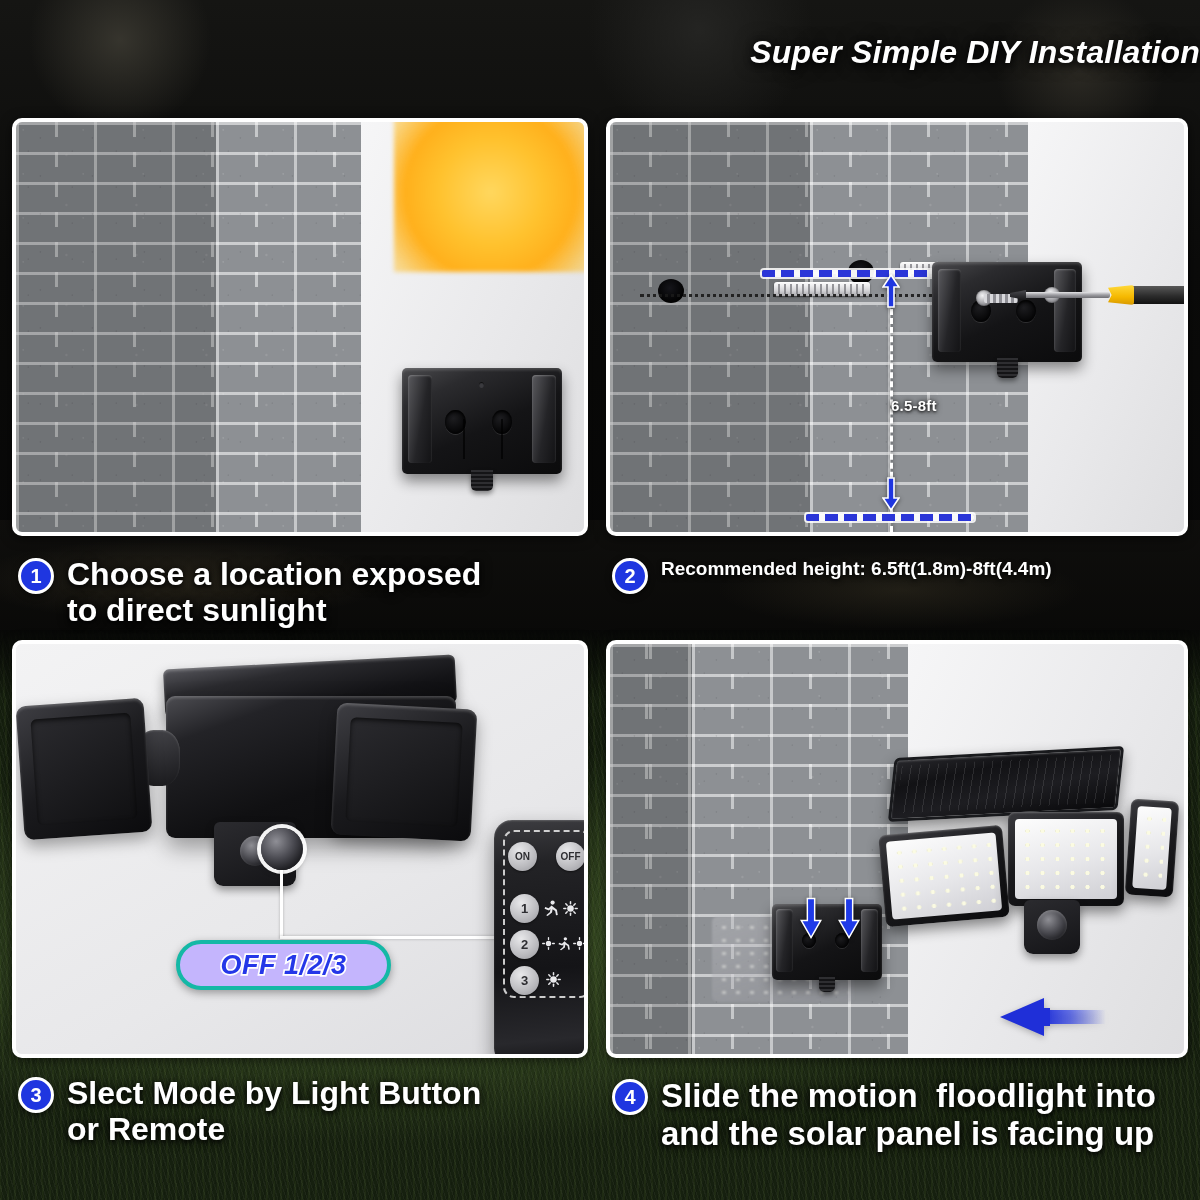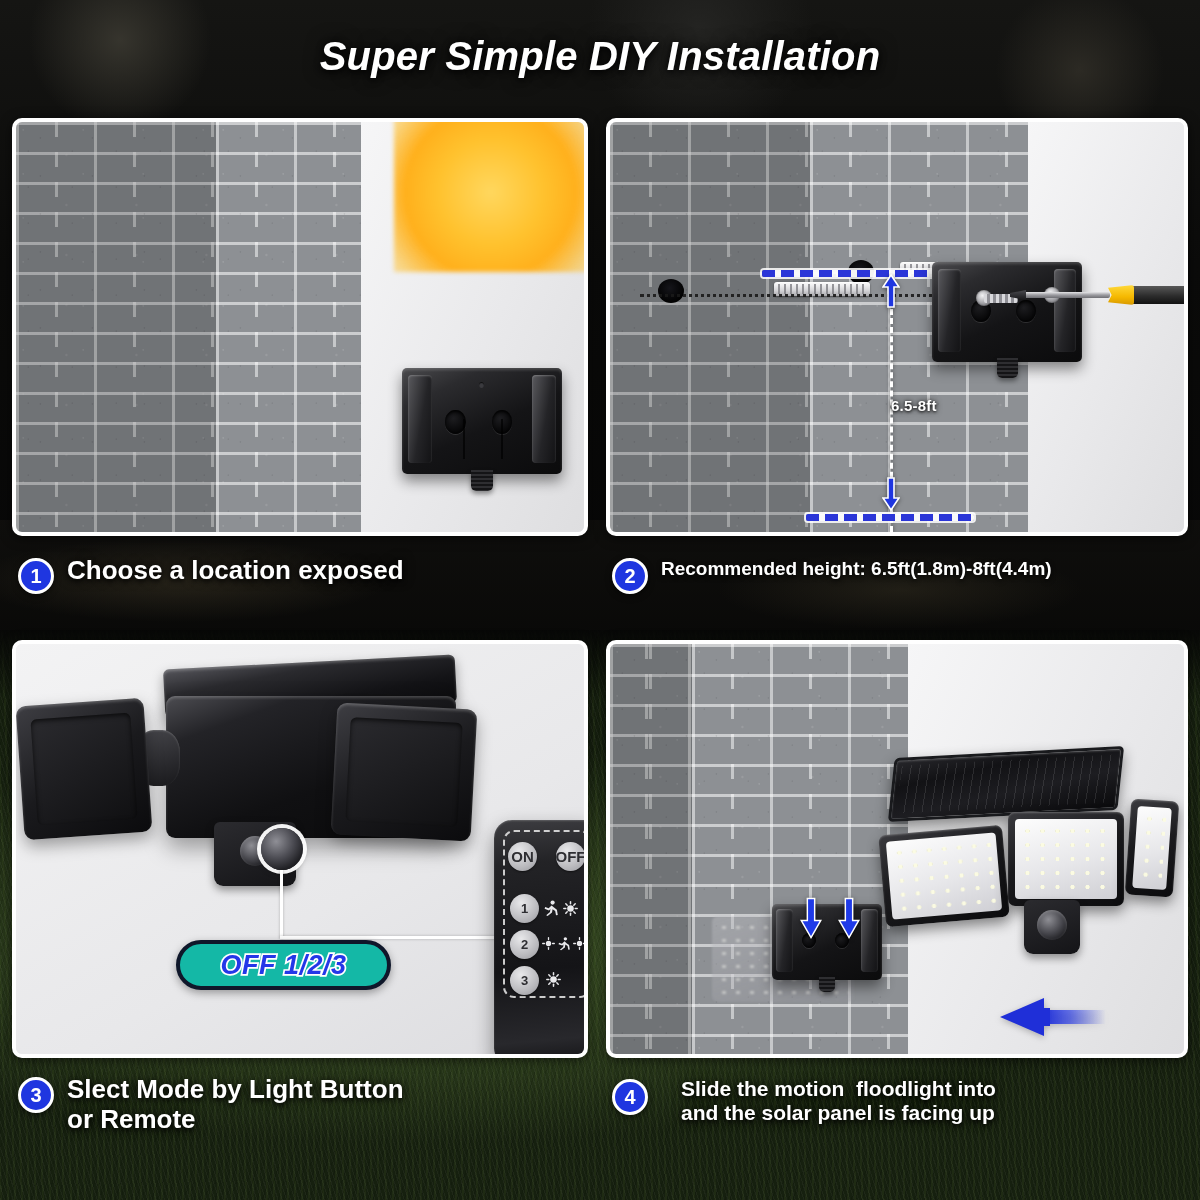--- a/index.html
+++ b/index.html
@@ -55,22 +55,22 @@
     opacity:.9;
   }
   .bg-grass::after{
     content:""; position:absolute; left:0; top:0; width:1200px; height:70px;
     background:linear-gradient(180deg, rgba(6,6,6,.95), rgba(6,6,6,0));
   }
 
   
   .title {
     position: absolute; left: 0; top: 34px; width: 1200px;
-    text-align: center;
-    font-size: 40px; font-weight: 700; font-style: italic;
+    text-align: right;
+    font-size: 32px; font-weight: 700; font-style: italic;
     color: #ffffff; letter-spacing: .2px;
     text-shadow: 0 2px 7px rgba(0,0,0,.95), 0 0 18px rgba(0,0,0,.8);
     z-index: 6;
   }
 
   
   .panel {
     position: absolute;
     border: 4px solid #ffffff;
     border-radius: 10px;
@@ -333,22 +333,22 @@
     box-shadow: 0 0 0 4px rgba(255,255,255,.95), 0 2px 6px rgba(0,0,0,.5);
   }
   .leader {
     position:absolute; background:#ffffff;
     box-shadow: 0 0 3px rgba(0,0,0,.25);
   }
 
   
   .off-badge {
     position:absolute;
-    background: #14b8a6;
-    border: 4px solid #0f172a;
+    background: #c4b5fd;
+    border: 4px solid #14b8a6;
     border-radius: 30px;
     box-shadow: 0 3px 9px rgba(0,0,0,.35);
     display:flex; align-items:center; justify-content:center;
   }
   .off-badge span {
     color:#2437e8;
     font-size: 27px; font-weight: 800; font-style: italic;
     letter-spacing: .5px;
     -webkit-text-stroke: 3.4px #ffffff;
     paint-order: stroke fill;
@@ -367,21 +367,21 @@
     border: 2px dashed rgba(235,235,235,.85);
     border-radius: 11px;
   }
   .rbtn {
     position:absolute; border-radius:50%;
     background: radial-gradient(circle at 38% 30%, #e8e8ea, #b9b9bd 62%, #97979c);
     color:#2e2e32; font-weight:700;
     display:flex; align-items:center; justify-content:center;
     box-shadow: 0 1px 2px rgba(0,0,0,.5);
   }
-  .rbtn.onoff { width:29px; height:29px; font-size:15px; }
+  .rbtn.onoff { width:29px; height:29px; font-size:10px; }
   .rbtn.num   { width:29px; height:29px; font-size:13px; }
   .mode-icons { position:absolute; display:flex; align-items:center; gap:5px; }
   .mode-icons svg { display:block; }
 
   
   .ghost-light {
     position:absolute;
     background: linear-gradient(160deg, rgba(190,190,195,.45), rgba(150,150,158,.30));
     border-radius:6px;
     filter: blur(1.2px);
@@ -401,34 +401,34 @@
     background:#1f36e0;
     border: 3px solid #ffffff;
     color:#ffffff;
     font-size: 20px; font-weight: 800;
     display:flex; align-items:center; justify-content:center;
     box-shadow: 0 2px 6px rgba(0,0,0,.55);
     margin-top: 2px;
   }
   .cap-text { color:#ffffff; }
   .cap-line {
-    font-size: 26px; font-weight: 800; line-height: 1.14;
+    font-size: 32px; font-weight: 800; line-height: 1.14;
     text-shadow: 0 2px 5px rgba(0,0,0,.95), 0 0 12px rgba(0,0,0,.75);
     white-space: pre;
   }
   .cap-sub {
     font-size: 19px; font-weight: 700; line-height: 1.2;
     text-shadow: 0 2px 5px rgba(0,0,0,.95);
     margin-top: 2px;
   }
   #cap1 { left: 18px;  top: 556px; width: 570px; }
   #cap2 { left: 612px; top: 556px; width: 576px; }
   #cap3 { left: 18px;  top: 1075px; width: 570px; }
   #cap4 { left: 612px; top: 1077px; width: 580px; }
-  #cap4 .cap-line { font-size: 21px; margin-left: 20px; }
+  #cap4 .cap-line { font-size: 33px; }
 </style>
 </head>
 <body>
 
 <div id="root">
 
   <div class="bg-night"></div>
   <div class="bg-grass"></div>
 
   <div class="title">Super Simple DIY Installation</div>
@@ -664,20 +664,21 @@
           <rect x="40" y="12" width="12" height="18" fill="#1f2fd8"></rect>
         </svg>
       </div>
     </div>
   </div>
 
   <div class="caption" id="cap1">
     <div class="step-num">1</div>
     <div class="cap-text">
       <div class="cap-line">Choose a location exposed</div>
+      <div class="cap-line">to direct sunlight</div>
     </div>
   </div>
 
   <div class="caption" id="cap2">
     <div class="step-num">2</div>
     <div class="cap-text">
       <div class="cap-sub">Recommended height: 6.5ft(1.8m)-8ft(4.4m)</div>
     </div>
   </div>
 

